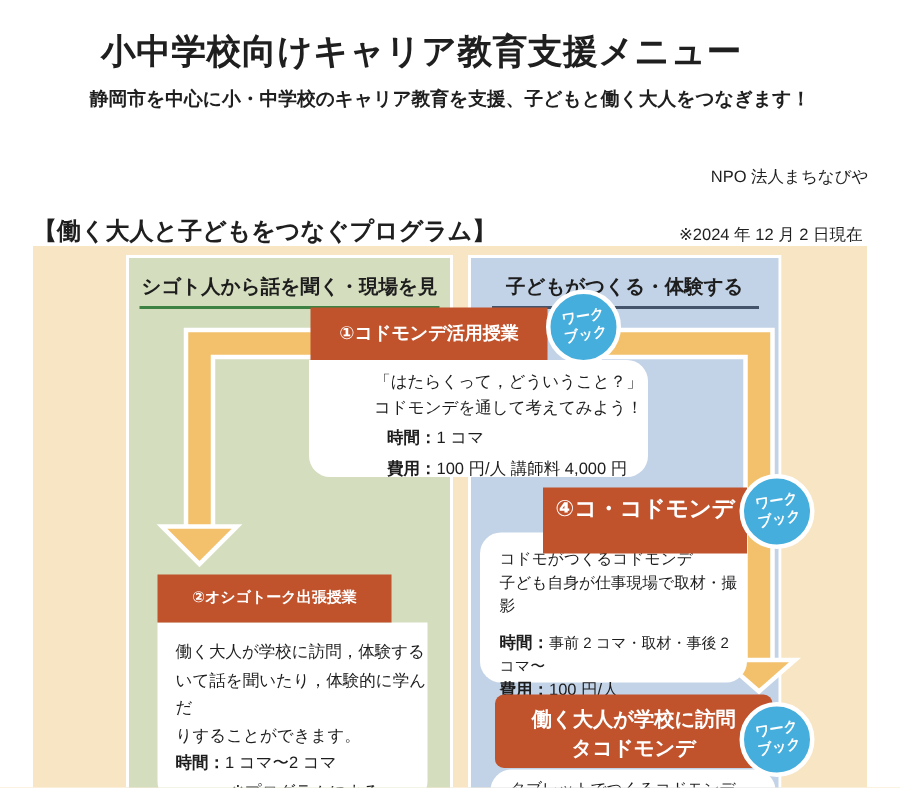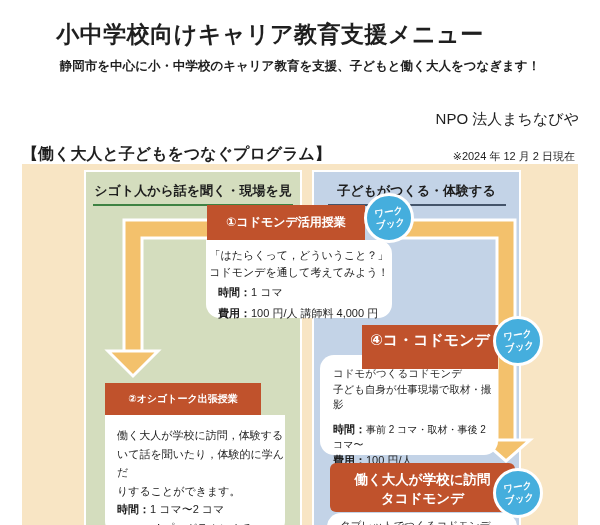--- a/index.html
+++ b/index.html
@@ -4,43 +4,43 @@
 <style>
   html,body{margin:0;padding:0;}
   body{
     width:600px;height:525px;position:relative;overflow:hidden;
     background:#ffffff;color:#1f1f1f;
     font-family:"Liberation Sans","DejaVu Sans",sans-serif;
   }
   .abs{position:absolute;}
 
   
-  .doc-title{top:19px;left:0;width:540px;text-align:center;
+  .doc-title{top:19px;left:11px;width:540px;text-align:center;
     font-size:23px;font-weight:bold;letter-spacing:0.5px;}
   .doc-subtitle{top:58px;left:0;width:600px;text-align:center;
     font-size:12.5px;font-weight:bold;}
-  .org-credit{top:110px;right:21px;font-size:15px;}
+  .org-credit{top:110px;right:21px;font-size:11px;}
   .section-heading{top:144px;left:22px;font-size:16px;font-weight:bold;}
   .date-note{top:149px;right:25px;font-size:11px;}
 
   
   .diagram-bg{left:22px;top:164px;width:556px;height:361px;background:#f8e5c4;z-index:1;}
   .column{top:170px;height:360px;border:2px solid #ffffff;z-index:1;}
   .column.green{left:84px;width:214px;background:#d4ddbe;}
   .column.blue{left:312px;width:205px;background:#c3d3e7;}
   .col-header{margin-top:10px;text-align:center;font-size:13px;font-weight:bold;color:#1d1d1d;}
   .col-underline{height:2px;margin:4px auto 0;}
   .col-underline.green{width:200px;background:#3e8243;}
   .col-underline.navy{width:178px;background:#44546a;}
 
   svg.arrows{left:0;top:0;z-index:2;pointer-events:none;}
 
   
   .phead{background:#c0522c;color:#ffffff;font-weight:bold;text-align:center;z-index:4;}
-  .pbody{background:#ffffff;z-index:3;color:#1d1d1d;}
+  .pbody{background:#ffffff;z-index:3;color:#1d1d1d;padding-left:40px;}
 
   .b1-head{left:207px;top:205px;width:158px;height:35px;line-height:35px;font-size:12px;}
   .b1-body{left:206px;top:240px;width:186px;height:78px;border-radius:0 14px 14px 14px;}
   .b1-quote{margin-top:7px;text-align:center;font-size:11px;line-height:16.5px;}
   .b1-row{margin:4px 0 0 12px;font-size:11px;line-height:17px;text-align:left;}
 
   .b2-head{left:105px;top:383px;width:156px;height:32px;line-height:32px;font-size:10px;}
   .b2-body{left:105px;top:415px;width:180px;height:120px;border-radius:0 0 14px 14px;
     padding:11px 0 0 12px;box-sizing:border-box;font-size:11px;line-height:18.6px;}
   .b2-note{padding-left:37px;}

